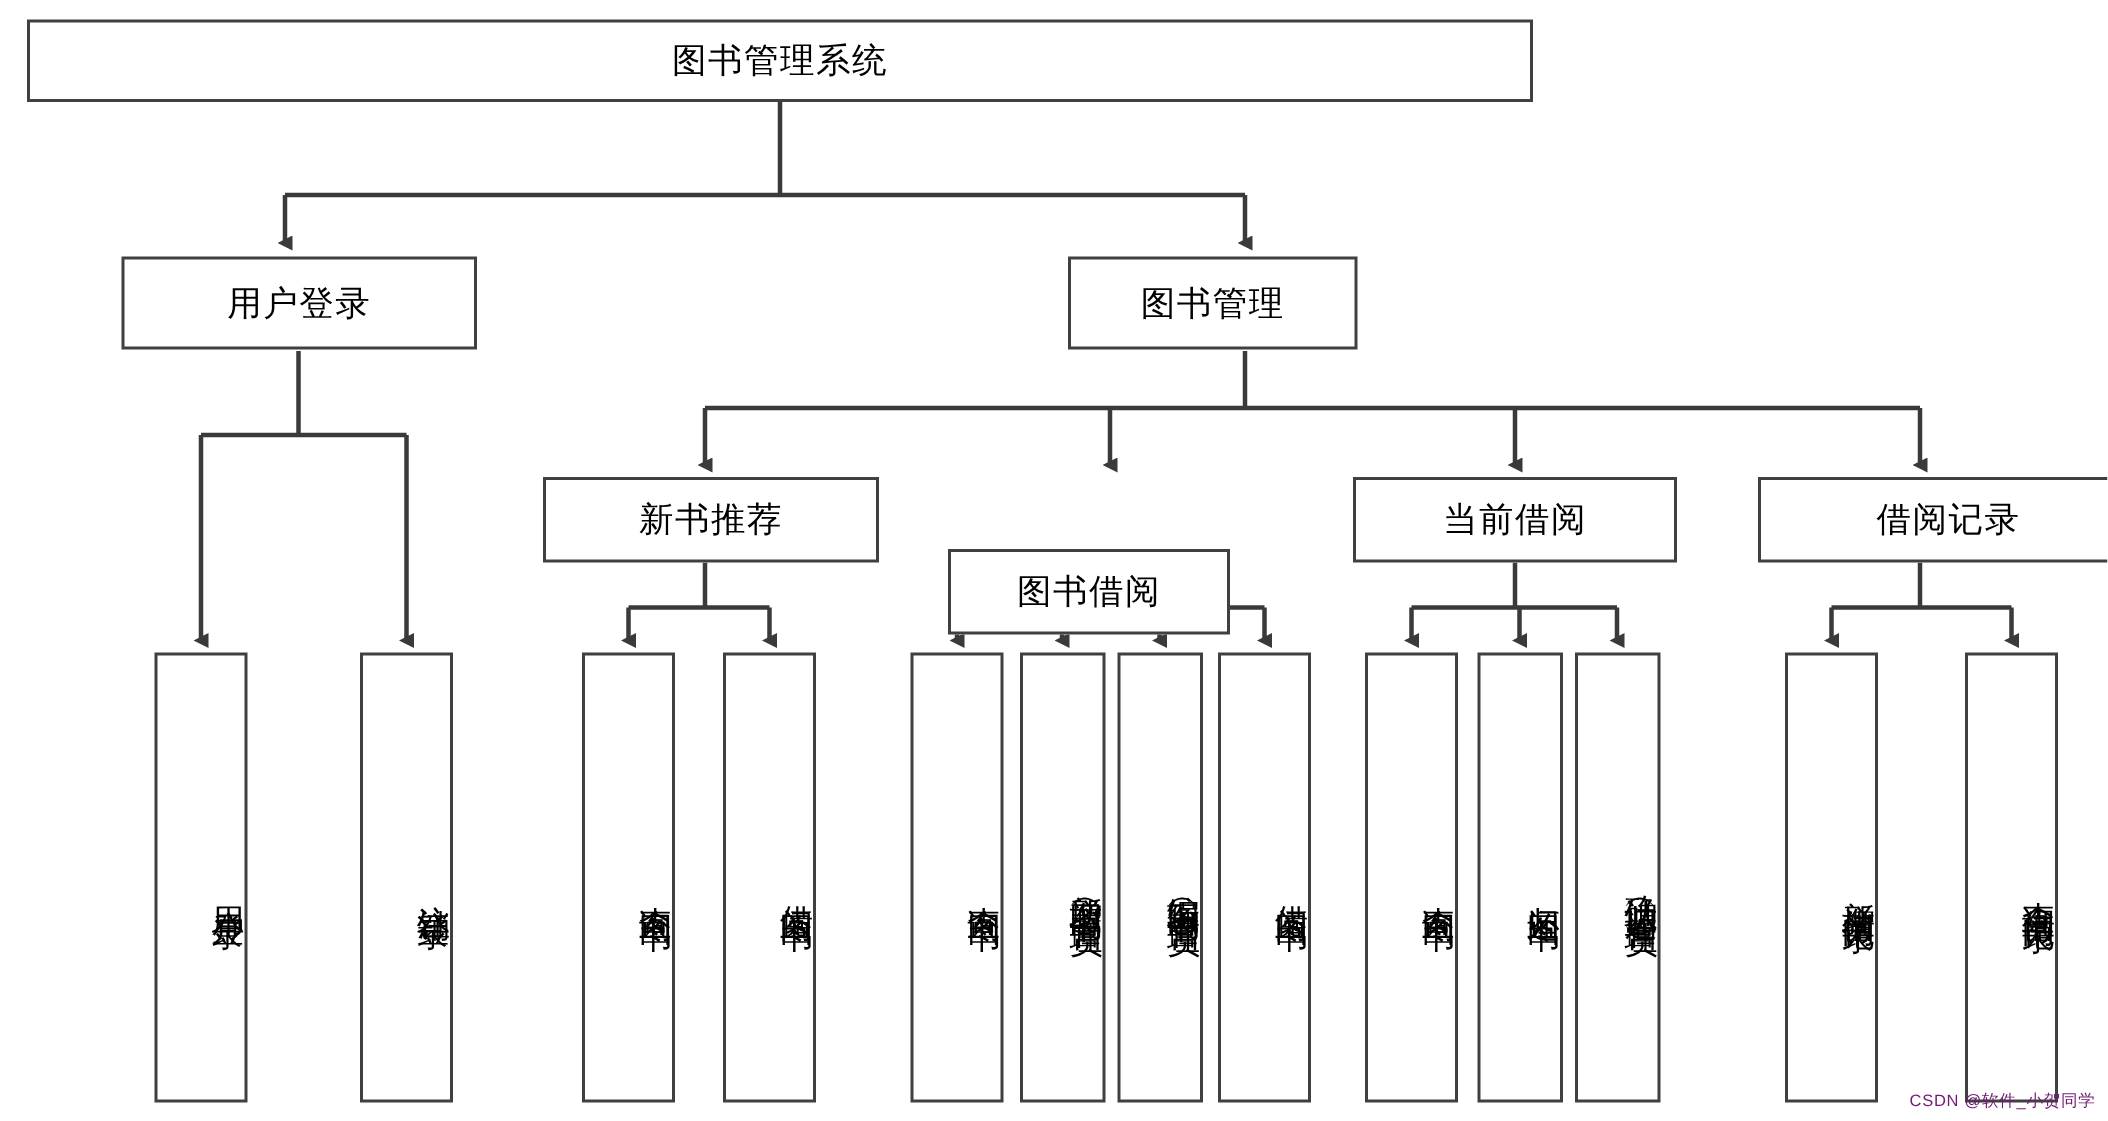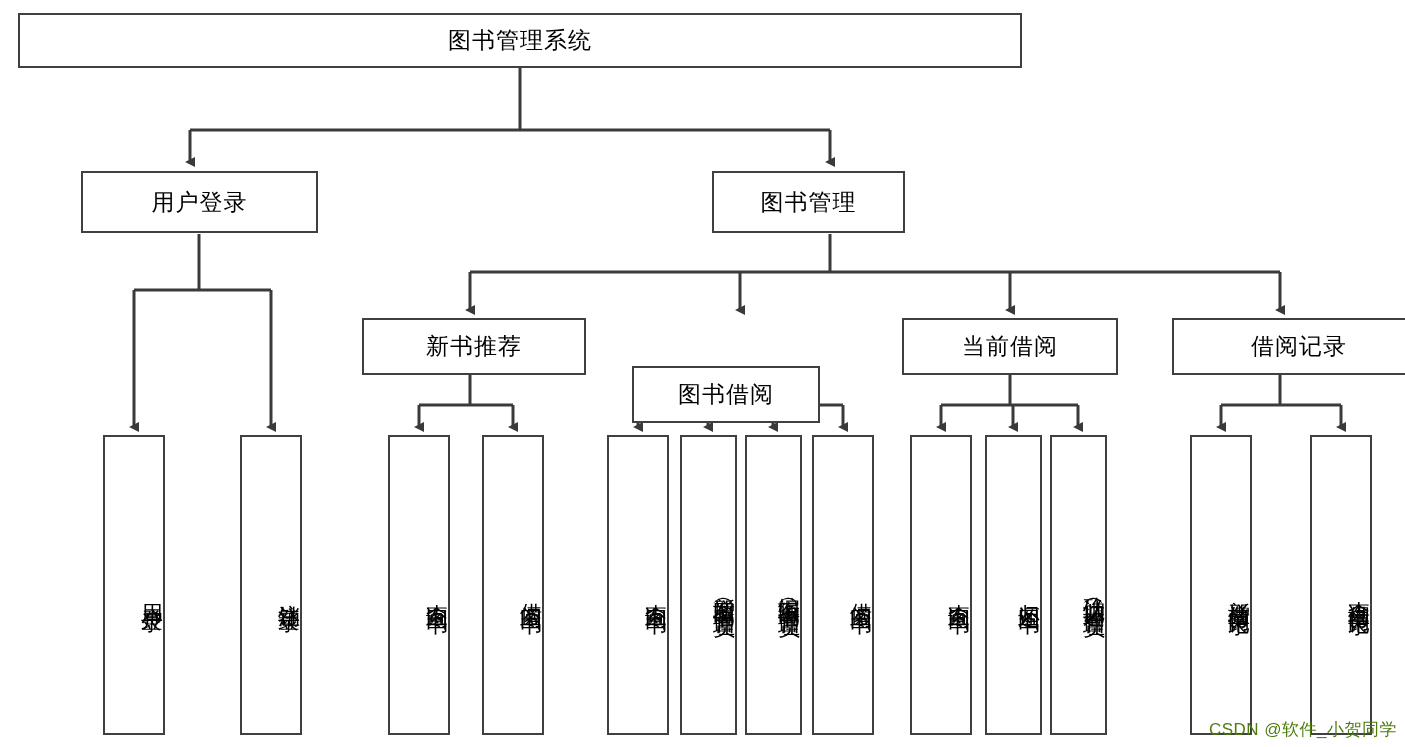--- a/index.html
+++ b/index.html
@@ -50,22 +50,22 @@
     left: 0;
     top: 0;
     width: 1405px;
     height: 747px;
     pointer-events: none;
   }
   .watermark {
     position: absolute;
     right: 8px;
     bottom: 6px;
-    font-size: 17px;
-    color: #4d7c0f;
+    font-size: 11px;
+    color: #701a75;
     letter-spacing: 0.5px;
     white-space: nowrap;
   }
 </style>
 </head>
 <body>
 
 <div id="canvas">
 
   <svg class="links" viewBox="0 0 1405 747">

